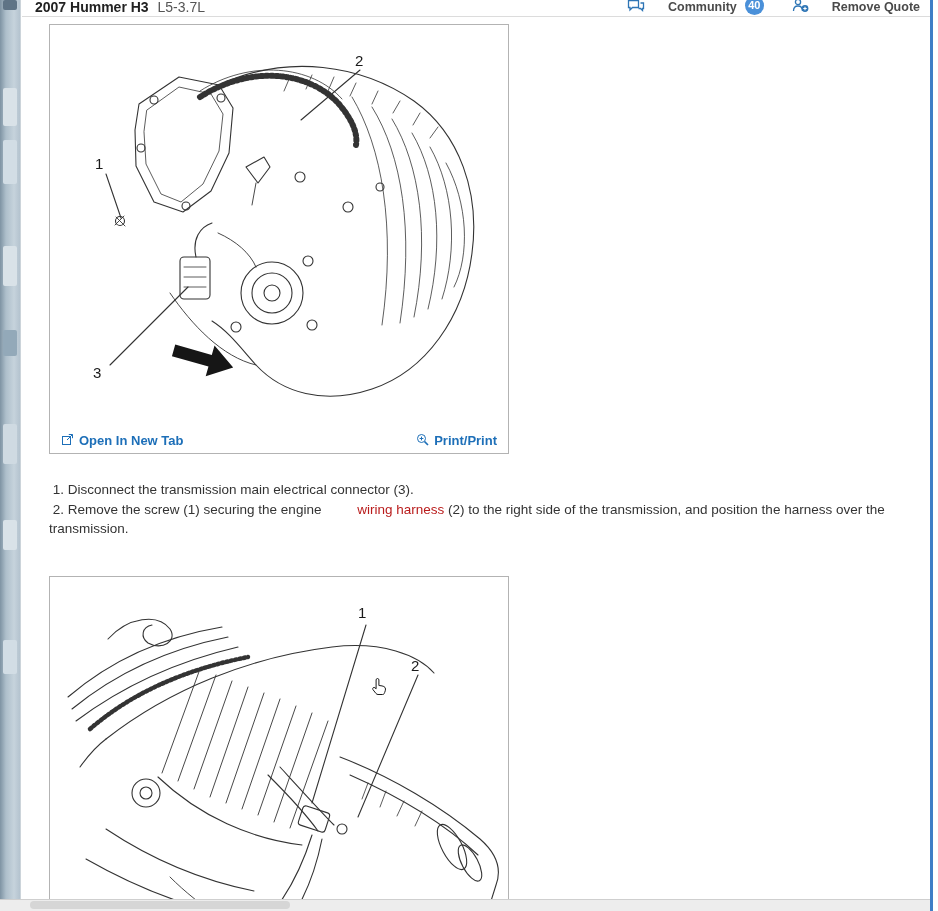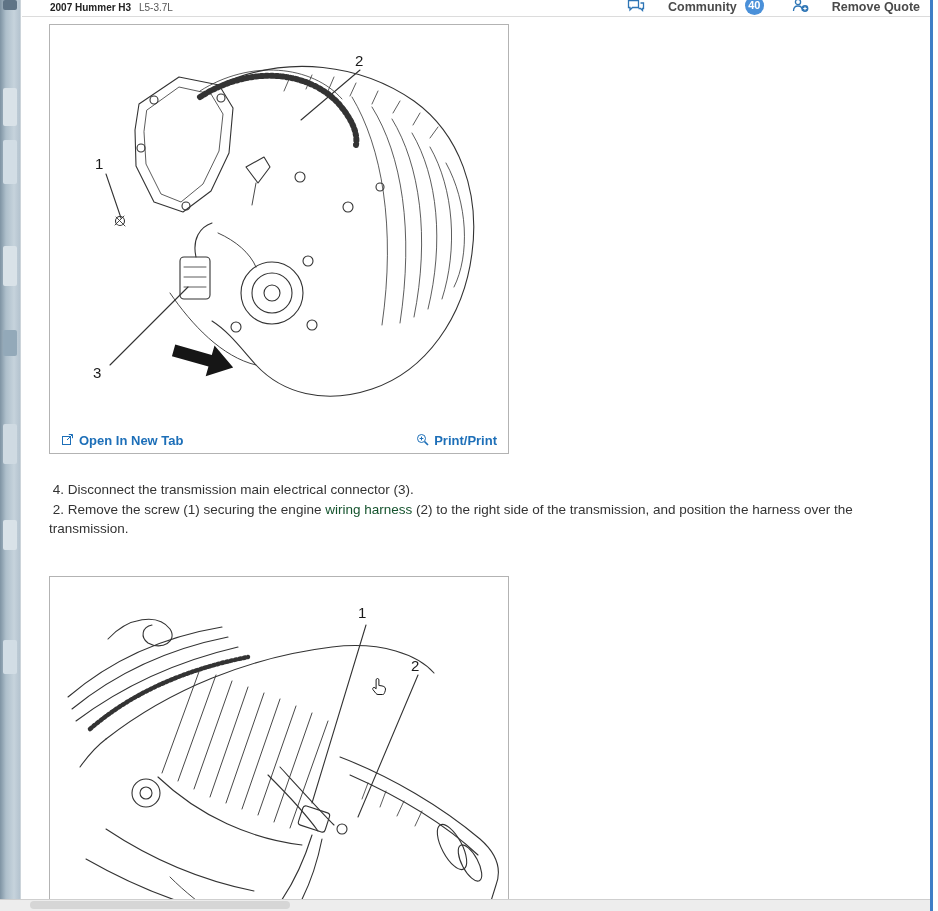--- a/index.html
+++ b/index.html
@@ -24,21 +24,21 @@
   .bottom-bar{ position:absolute; left:0; bottom:0; right:8px; height:12px;
     background:#ededed; border-top:1px solid #cfcfcf; z-index:10; }
   .bottom-corner{ position:absolute; left:0; bottom:0; width:21px; height:12px; background:#9fb0bd; }
   .bottom-thumb{ position:absolute; left:30px; bottom:2px; width:260px; height:8px; background:#d6d6d6; border-radius:4px; }
 
   
   .content{ position:absolute; left:22px; top:0; right:8px; bottom:12px; background:#fff; overflow:hidden; }
 
   .page-header{ display:flex; align-items:center; height:17px; padding:0 10px 0 13px;
     border-bottom:1px solid #dcdcdc; overflow:hidden; }
-  .title{ font-size:10px; color:#222; white-space:nowrap; transform:translateY(-1px);margin-left:15px; }
+  .title{ font-size:14px; color:#222; white-space:nowrap; transform:translateY(-1px); }
   .title .bold{ font-weight:bold; }
   .title .engine{ color:#555; margin-left:5px; font-weight:normal; }
   .header-right{ margin-left:auto; display:flex; align-items:center; transform:translateY(-1px); }
   .hdr-item{ display:flex; align-items:center; gap:23px; font-size:12.5px; font-weight:bold; color:#4a4a4a; cursor:pointer; }
   .badge{ width:19px; height:19px; border-radius:50%; background:#4a90d9; color:#fff;
     font-size:11px; font-weight:bold; display:flex; align-items:center; justify-content:center;
     margin-left:8px; transform:translateY(-2px); }
   .spacer28{ width:28px; }
 
   
@@ -47,21 +47,21 @@
   .fig2{ margin-top:37px; }
   .fig-canvas{ position:relative; }
   .fig-canvas svg.diagram{ display:block; }
   .callout{ position:absolute; font-size:15px; color:#1a1a1a; }
   .fig-footer{ display:flex; justify-content:space-between; align-items:center; height:25px; padding:0 11px;font-weight:bold; }
   .fig-link{ display:flex; align-items:center; gap:5px; color:#1d6fb8; font-size:13px; cursor:pointer; }
 
   
   .steps{ margin:26px 36px 0 27px; font-size:13.5px; line-height:19.5px; color:#333; }
   .steps p{ margin:0; white-space:pre-wrap; }
-  .inline-link{ color:#14532d; cursor:pointer; }
+  .inline-link{ color:#b91c1c; cursor:pointer;margin-left:32px; }
 
   .cursor-overlay{ position:absolute; left:322px; top:100px; }
 </style>
 </head>
 <body>
 
 <div class="screen">
 
   <div class="left-strip">
     <div class="strip-block" style="top:0;height:10px;background:#5f7486;"></div>
@@ -187,21 +187,21 @@
               <line x1="3.6" y1="5.5" x2="7.4" y2="5.5" stroke="#1d6fb8"></line>
               <line x1="5.5" y1="3.6" x2="5.5" y2="7.4" stroke="#1d6fb8"></line>
             </svg>
           </span>
           <span>Print/Print</span>
         </span>
       </div>
     </div>
 
     <div class="steps">
-      <p> 4. Disconnect the transmission main electrical connector (3).</p>
+      <p> 1. Disconnect the transmission main electrical connector (3).</p>
       <p><span> 2. Remove the screw (1) securing the engine </span><span class="inline-link">wiring harness</span><span> (2) to the right side of the transmission, and position the harness over the transmission.</span></p>
     </div>
 
     <div class="figure-box fig2">
       <div class="fig-canvas">
         <svg class="diagram" width="458" height="420" viewBox="0 0 458 420">
           <g stroke="#333" fill="none" stroke-width="1.1" stroke-linecap="round" stroke-linejoin="round">
 
             <line x1="316" y1="48" x2="262" y2="226"></line>
             <line x1="368" y1="98" x2="308" y2="240"></line>

